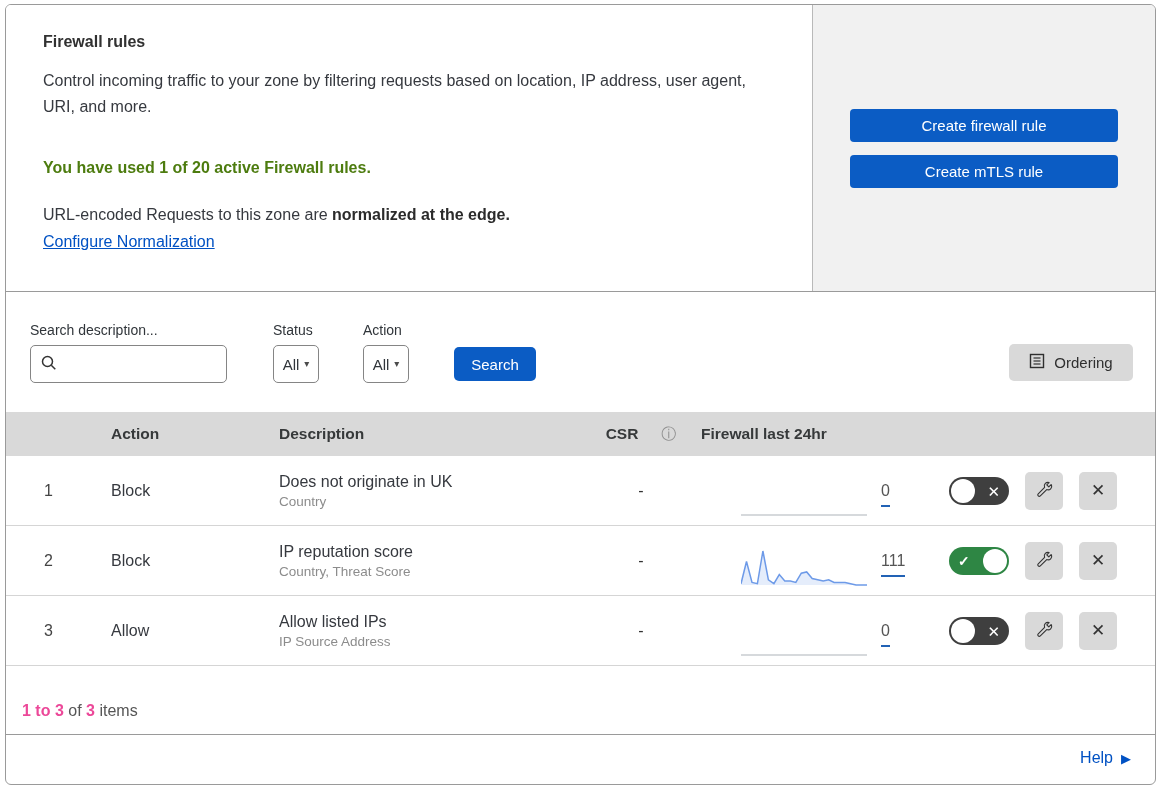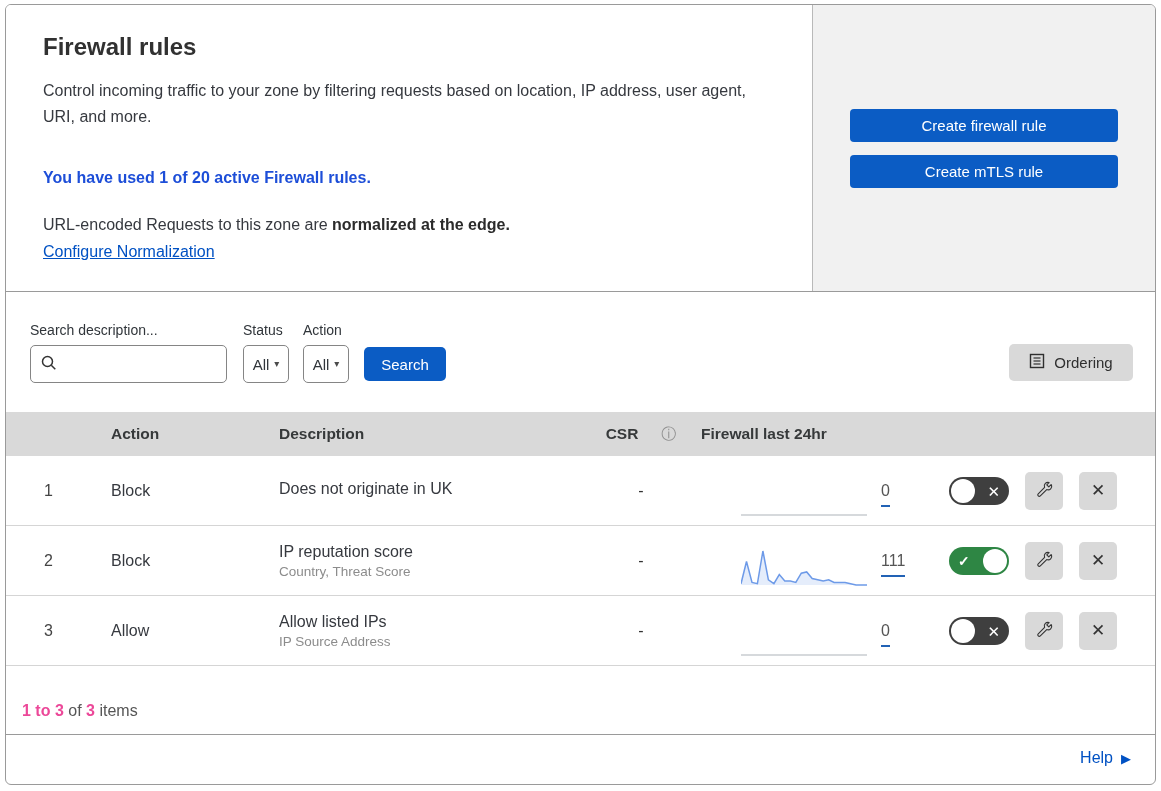--- a/index.html
+++ b/index.html
@@ -6,32 +6,32 @@
   html,body { width: 1161px; height: 791px; background:#fff;
     font-family: "Liberation Sans", "DejaVu Sans", sans-serif; color:#36393f; }
   .card {
     position: absolute; left:5px; top:4px; width:1151px; height:781px;
     border:1px solid #9a9a9a; border-radius:6px; background:#fff; overflow:hidden;
   }
   
   .top-section { display:flex; height:287px; border-bottom:1px solid #9a9a9a; }
   .top-left { width:807px; border-right:1px solid #b9b9b9; background:#fff; padding:28px 40px 0 37px; }
   .top-right { flex:1; background:#f1f1f1; display:flex; flex-direction:column; justify-content:center; padding:0 37px; gap:13px; }
-  .page-title { font-size:24px; font-weight:700; color:#313131; margin-bottom:17px; }
+  .page-title { font-size:16px; font-weight:700; color:#313131; margin-bottom:17px; }
   .page-desc { font-size:16px; line-height:1.65; color:#36393f; max-width:730px; margin-bottom:38px; }
-  .usage { font-size:16px; font-weight:700; color:#1d4ed8; margin-bottom:29px; }
+  .usage { font-size:16px; font-weight:700; color:#4d7c0f; margin-bottom:29px; }
   .norm { font-size:16px; color:#36393f; margin-bottom:9px; }
   .norm b { color:#2b2b2b; }
   .link { color:#0051c3; font-size:16px; text-decoration:underline; cursor:pointer; }
   .btn-primary {
     background:#0b5cc4; color:#fff; border:none; border-radius:4px;
     font-size:15px; font-family:inherit; cursor:pointer; height:33px; width:100%;
   }
   
-  .filter-section { height:120px; display:flex; align-items:flex-end; padding:0 22px 29px 24px; }
+  .filter-section { height:120px; display:flex; align-items:flex-end; padding:0 22px 29px 24px;gap:30px; }
   .fgroup { display:flex; flex-direction:column; }
   .flabel { font-size:14px; color:#30353a; margin-bottom:7px; }
   .search-box { position:relative; width:197px; }
   .search-box input {
     width:197px; height:38px; border:1px solid #858585; border-radius:5px;
     padding:0 10px 0 36px; font-size:15px; font-family:inherit; outline:none; background:#fff;
   }
   .search-box .mag { position:absolute; left:11px; top:10px; }
   .select-btn {
     height:38px; min-width:46px; border:1px solid #858585; border-radius:5px; background:#fff;
@@ -160,20 +160,21 @@
       <div></div>
       <div></div>
       <div></div>
   </div>
 
   <div class="grid row">
     <div class="rownum">1</div>
     <div class="cell-pad">Block</div>
     <div class="cell-pad">
       <div class="desc-main">Does not originate in UK</div>
+      <div class="desc-sub">Country</div>
     </div>
     <div class="dash">-</div>
     <div>
         <svg class="sparkline" width="126" height="40" viewBox="0 0 126 40">
           <polyline points="0.0,38.0 5.5,38.0 11.0,38.0 16.4,38.0 21.9,38.0 27.4,38.0 32.9,38.0 38.3,38.0 43.8,38.0 49.3,38.0 54.8,38.0 60.3,38.0 65.7,38.0 71.2,38.0 76.7,38.0 82.2,38.0 87.7,38.0 93.1,38.0 98.6,38.0 104.1,38.0 109.6,38.0 115.0,38.0 120.5,38.0 126.0,38.0" fill="none" stroke="#c9ccd1" stroke-width="1.5"></polyline>
         </svg>
       </div>
     <div><a class="count-link">0</a></div>
     <div></div>
     <div>

